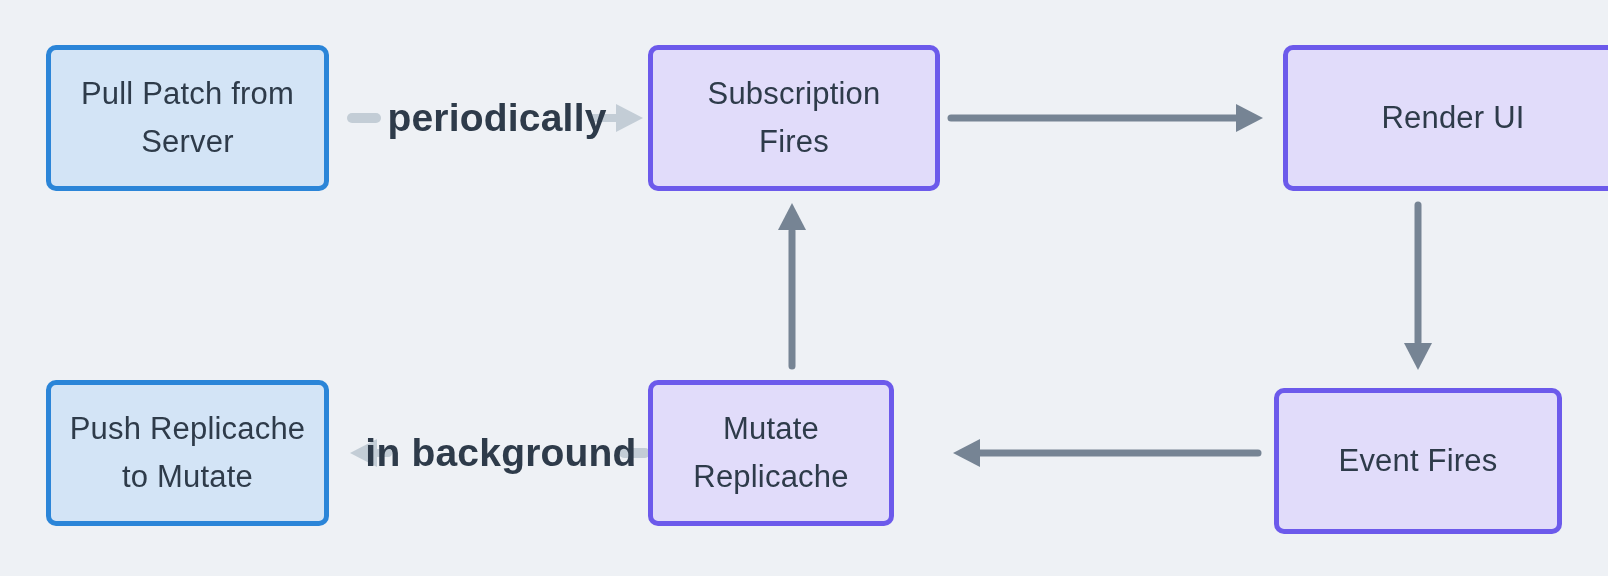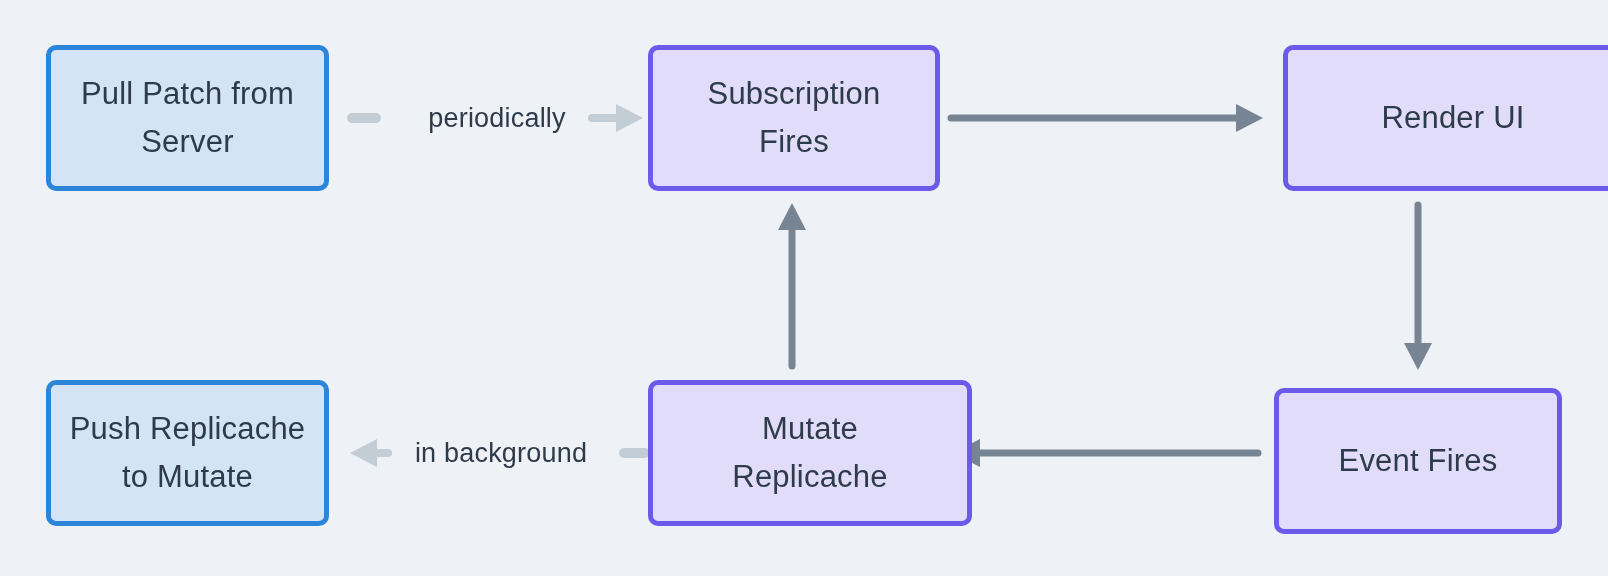--- a/index.html
+++ b/index.html
@@ -42,22 +42,22 @@
     font-weight:500;
     color:var(--text);
     letter-spacing:0.2px;
   }
   .node.blue{background:var(--blue-fill);border-color:var(--blue-border);}
   .node.purple{background:var(--purple-fill);border-color:var(--purple-border);}
   .nline{display:block;}
   .edge-label{
     position:absolute;
     transform:translate(-50%,-50%);
-    font-size:27px;
-    font-weight:400;
+    font-size:39px;
+    font-weight:700;
     color:var(--text);
     white-space:nowrap;
     letter-spacing:0.2px;
   }
 </style>
 </head>
 <body>
 
 <div class="canvas">
 
@@ -107,21 +107,21 @@
   </div>
 
   <div class="node purple" style="left:1283px;top:45px;width:340px">
     <span class="nline">Render UI</span>
   </div>
 
   <div class="node purple" style="left:1274px;top:388px;width:288px">
     <span class="nline">Event Fires</span>
   </div>
 
-  <div class="node purple" style="left:648px;top:380px;width:324px">
+  <div class="node purple" style="left:648px;top:380px;width:246px">
     <span class="nline">Mutate</span>
     <span class="nline">Replicache</span>
   </div>
 
   <div class="node blue" style="left:46px;top:380px;width:283px">
     <span class="nline">Push Replicache</span>
     <span class="nline">to Mutate</span>
   </div>
 
   <div class="edge-label" style="left:497px;top:118px">periodically</div>

